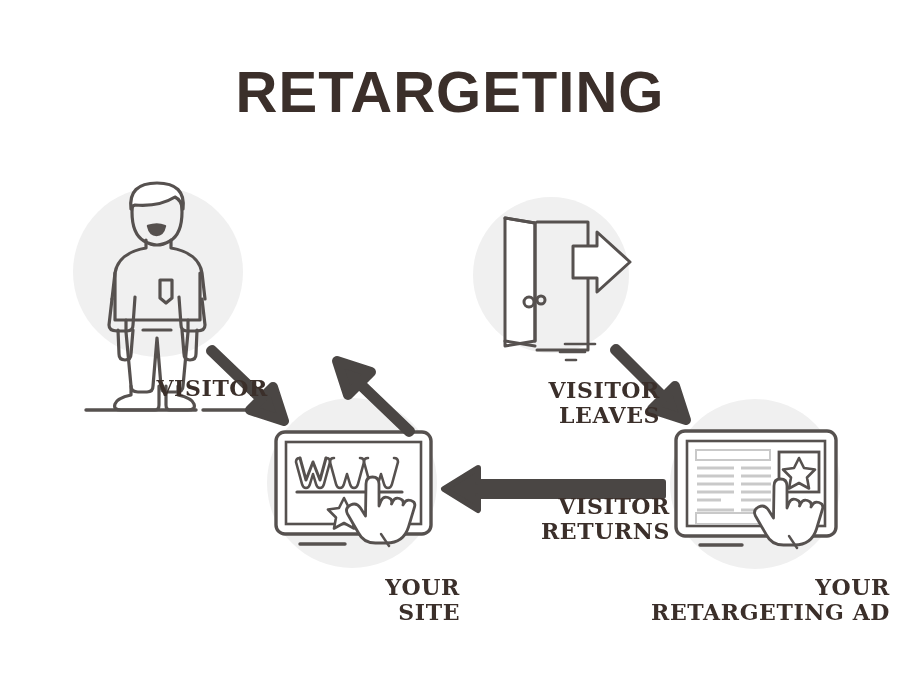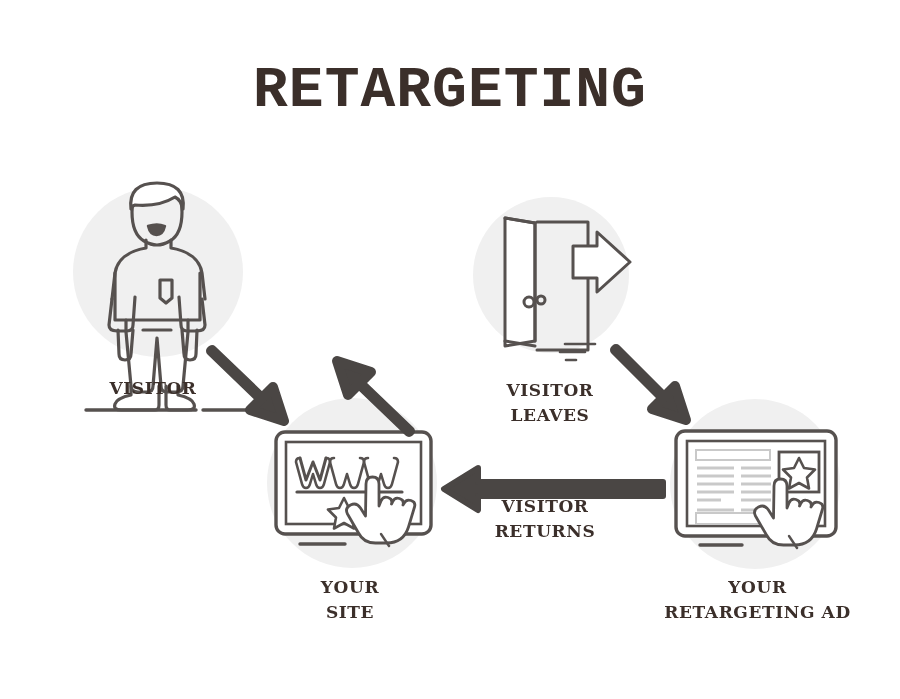--- a/index.html
+++ b/index.html
@@ -19,33 +19,33 @@
     left: 0; top: 0;
     width: 900px;
     height: 699px;
   }
   .title {
     position: absolute;
     left: 0;
     top: 58px;
     width: 900px;
     text-align: center;
-    font-family: Liberation Mono, monospace;
+    font-family: Liberation Sans, sans-serif;
     font-weight: bold;
     font-size: 58px;
     letter-spacing: 1px;
     color: #3b2f2a;
     white-space: nowrap;
   }
   .node-label {
     position: absolute;
-    text-align: center;
+    text-align: right;
     font-family: "DejaVu Serif", serif;
     font-weight: bold;
-    font-size: 17px;
+    font-size: 22px;
     line-height: 25px;
     letter-spacing: 0.6px;
     color: #3b2f2a;
     white-space: pre-line;
   }
   .lbl-visitor   { left: 38px;  top: 376px; width: 230px; }
   .lbl-your-site { left: 240px; top: 575px; width: 220px; }
   .lbl-leaves    { left: 440px; top: 378px; width: 220px; }
   .lbl-returns   { left: 420px; top: 494px; width: 250px; }
   .lbl-ad        { left: 625px; top: 575px; width: 265px; }

